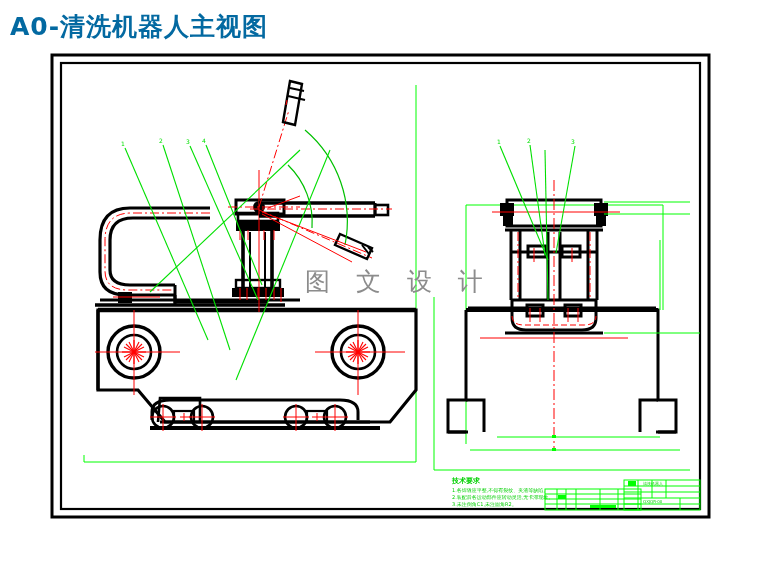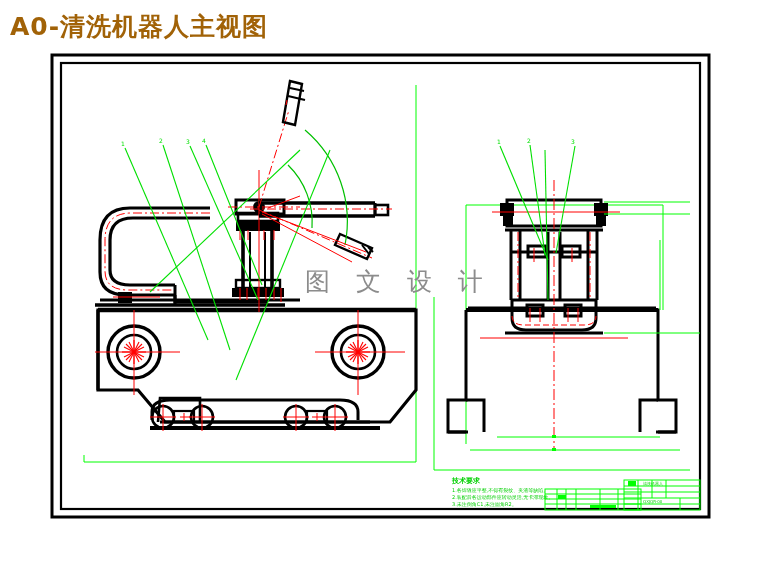--- a/index.html
+++ b/index.html
@@ -4,21 +4,21 @@
 <style>
   html,body{margin:0;padding:0;}
   body{
     width:762px;height:570px;background:#ffffff;overflow:hidden;
     font-family:"Liberation Sans","DejaVu Sans",sans-serif;
     position:relative;
   }
   #page-title{
     position:absolute;left:10px;top:10px;
     font-family:"DejaVu Sans",sans-serif;
-    font-size:25px;font-weight:bold;color:#a16207;
+    font-size:25px;font-weight:bold;color:#0369a1;
     letter-spacing:1px;white-space:nowrap;
   }
   #cad-stage{position:absolute;left:0;top:0;width:676px;height:570px;}
   #cad-stage svg{display:block;}
   .wm{
     font-family:"DejaVu Serif","Liberation Serif",serif;
     font-size:25px;fill:#8c8c8c;letter-spacing:9px;
   }
   .notes-t{font-family:"DejaVu Sans",sans-serif;fill:#00d000;}
   .tb-t{font-family:"DejaVu Sans",sans-serif;fill:#00d000;}

